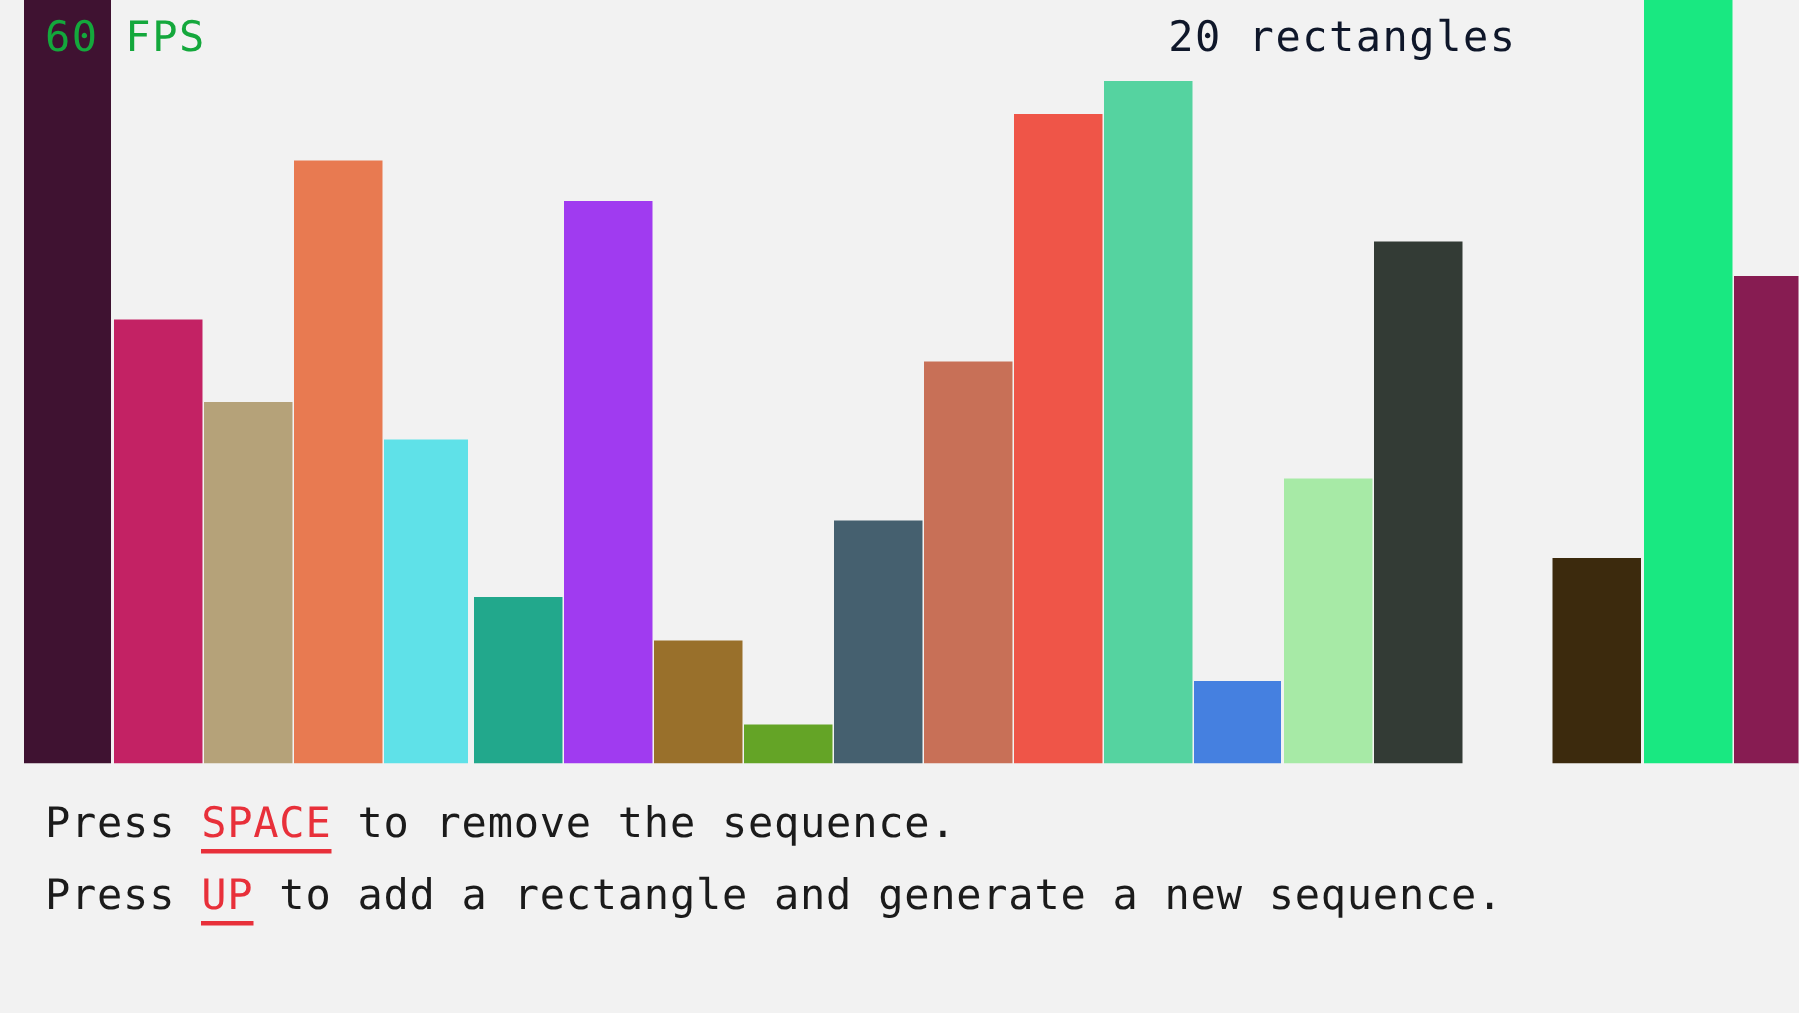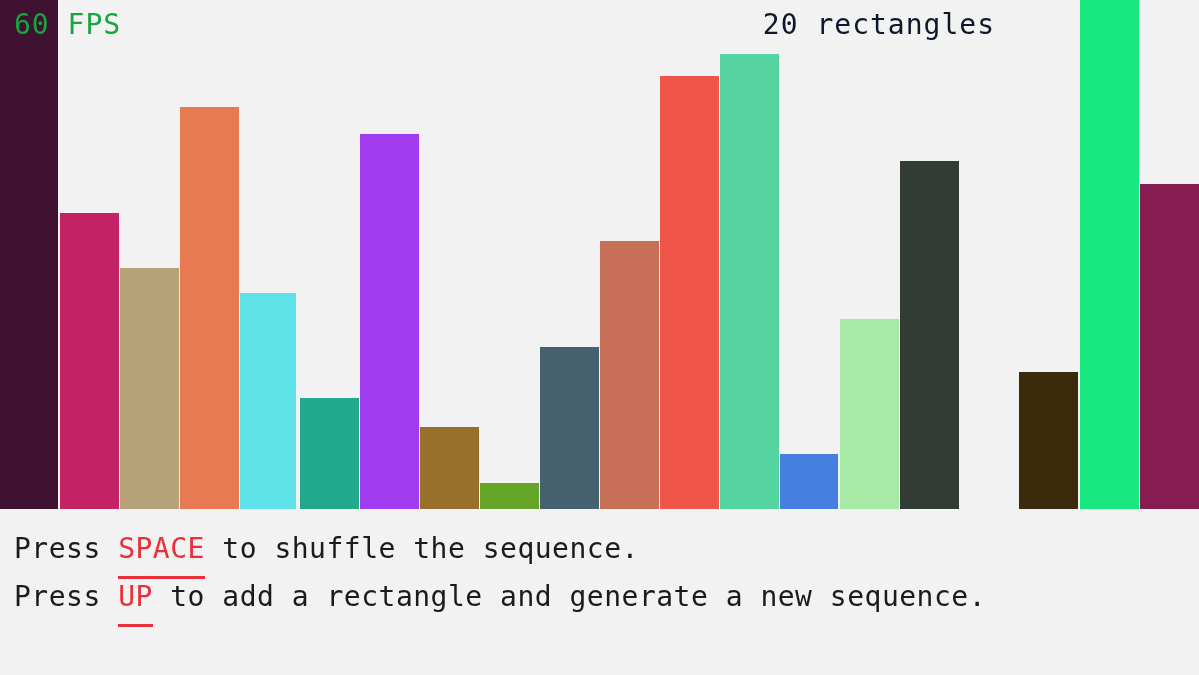--- a/index.html
+++ b/index.html
@@ -11,20 +11,21 @@
     width: 1199px;
     height: 675px;
     overflow: hidden;
     font-family: "DejaVu Sans Mono", "Liberation Mono", monospace;
   }
   #stage {
     position: relative;
     width: 1007px;
     height: 675px;
     background: #f2f2f2;
+    margin-left: 16px;
   }
 
   
   #chart {
     position: absolute;
     left: 0;
     top: 0;
     width: 1199px;
     height: 509px;
   }
@@ -67,21 +68,21 @@
     font-size: 28px;
     line-height: 48px;
     color: #1b1b1b;
     padding-left: 14px;
     letter-spacing: 0.5px;
     white-space: nowrap;
   }
   .key {
     color: #e8303a;
     border-bottom: 3px solid #7f1d1d;
-    padding-bottom: 11px;
+    padding-bottom: 1px;
   }
 </style>
 </head>
 <body>
 
 <div id="stage" style="background: rgb(242, 242, 242);">
 
   <div id="chart">
       <div class="bar" style="left: 0px; width: 58px; height: 509px; background: rgb(63, 18, 49);"></div>
       <div class="bar" style="left: 60px; width: 59px; height: 296px; background: rgb(195, 34, 100);"></div>
@@ -101,17 +102,17 @@
       <div class="bar" style="left: 900px; width: 59px; height: 348px; background: rgb(51, 59, 53);"></div>
       <div class="bar" style="left: 1019px; width: 59px; height: 137px; background: rgb(60, 42, 13);"></div>
       <div class="bar" style="left: 1080px; width: 59px; height: 509px; background: rgb(25, 232, 129);"></div>
       <div class="bar" style="left: 1140px; width: 59px; height: 325px; background: rgb(135, 28, 82);"></div>
     </div>
 
   <div class="hud" id="fps" style="color: rgb(20, 168, 60);">60 FPS</div>
   <div class="hud" id="count" style="color: #0f172a;">20 rectangles</div>
 
   <div id="instructions">
-      <div class="line"><span>Press </span><span class="key" style="color: rgb(232, 48, 58); border-bottom-color: rgb(232, 48, 58);">SPACE</span><span> to shuffle the sequence.</span></div>
+      <div class="line"><span>Press </span><span class="key" style="color: rgb(232, 48, 58); border-bottom-color: rgb(232, 48, 58);">SPACE</span><span> to remove the sequence.</span></div>
       <div class="line"><span>Press </span><span class="key" style="color: rgb(232, 48, 58); border-bottom-color: rgb(232, 48, 58);">UP</span><span> to add a rectangle and generate a new sequence.</span></div>
     </div>
 
 </div>
 
 </body></html>

